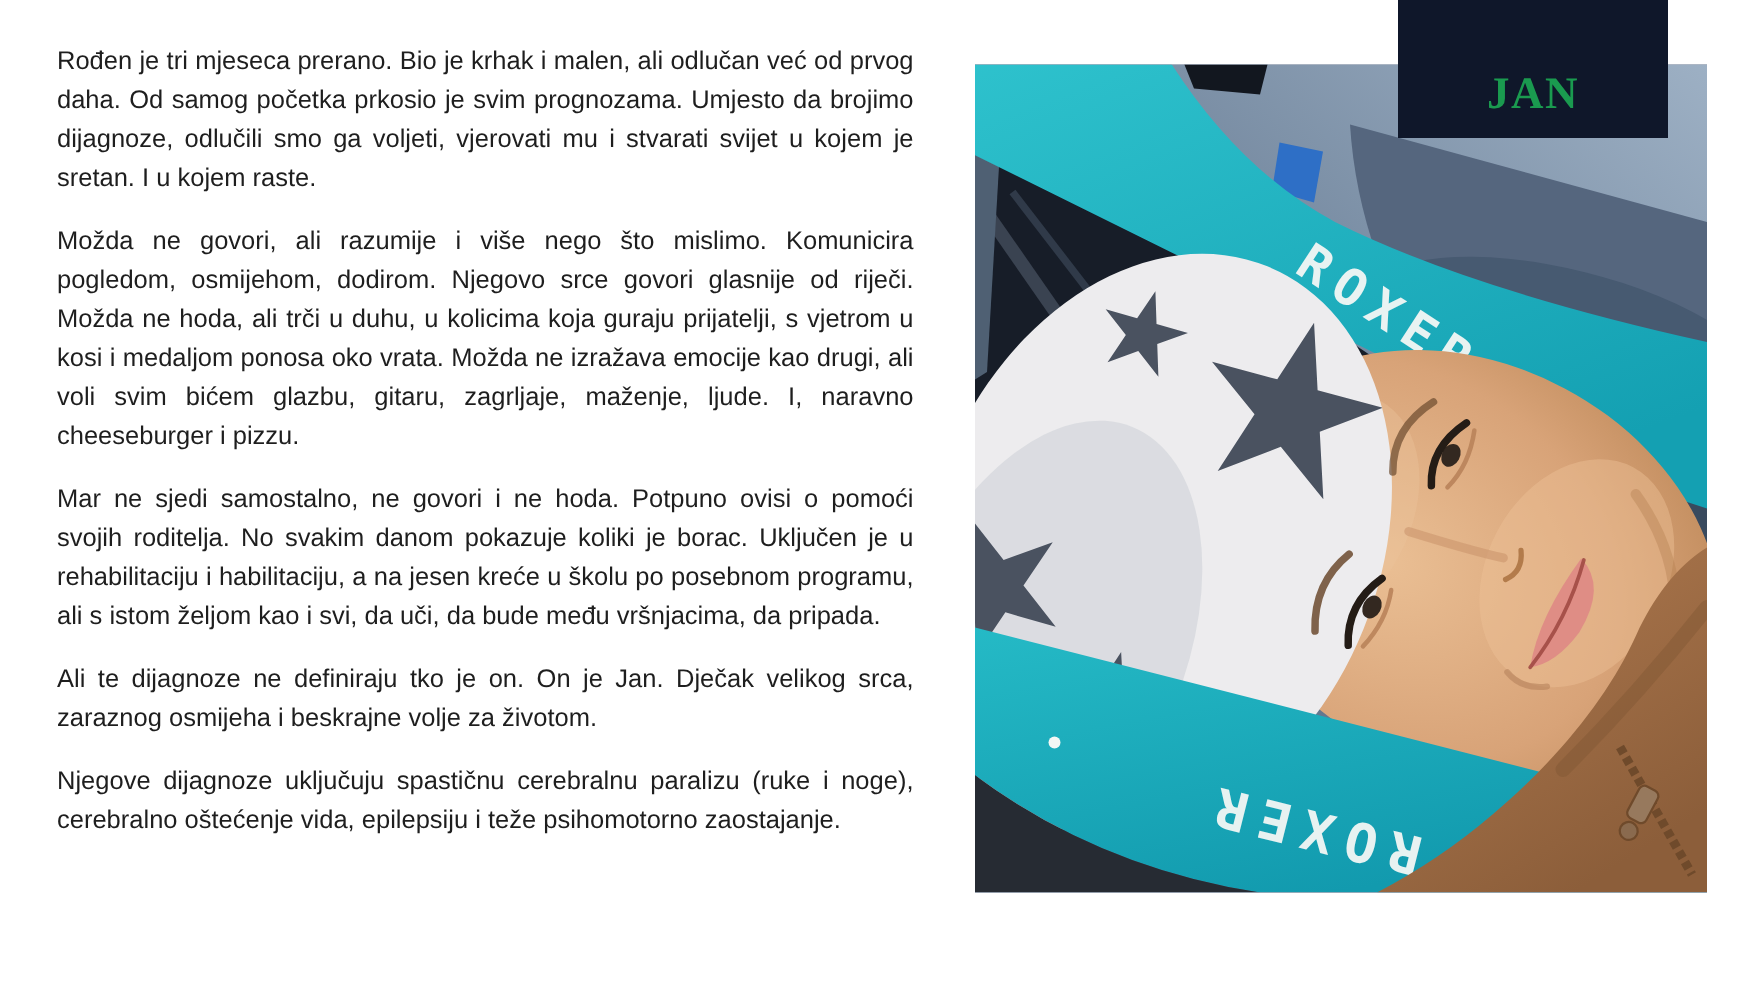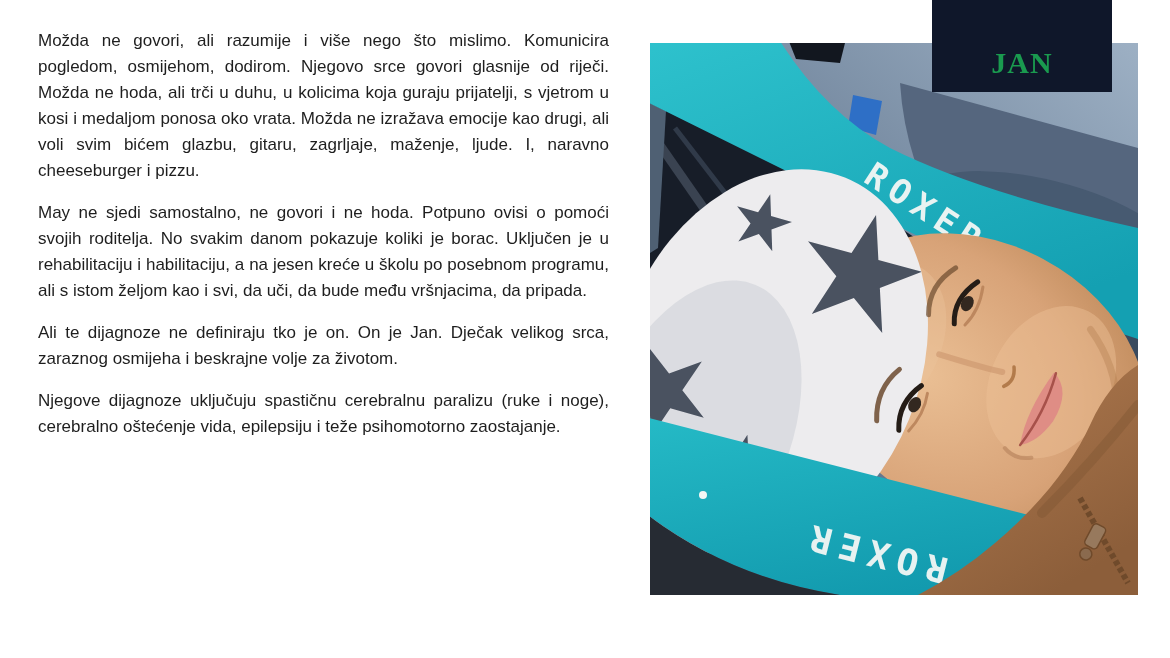--- a/index.html
+++ b/index.html
@@ -29,22 +29,23 @@
     font-family:"DejaVu Sans Mono", monospace; font-weight:bold;
     fill:#f3f7f5; opacity:0.95;
   }
 </style>
 </head>
 <body>
 
 <div class="page">
 
   <div class="text-col">
+    <p>Rođen je tri mjeseca prerano. Bio je krhak i malen, ali odlučan već od prvog daha. Od samog početka prkosio je svim prognozama. Umjesto da brojimo dijagnoze, odlučili smo ga voljeti, vjerovati mu i stvarati svijet u kojem je sretan. I u kojem raste.</p>
     <p>Možda ne govori, ali razumije i više nego što mislimo. Komunicira pogledom, osmijehom, dodirom. Njegovo srce govori glasnije od riječi. Možda ne hoda, ali trči u duhu, u kolicima koja guraju prijatelji, s vjetrom u kosi i medaljom ponosa oko vrata. Možda ne izražava emocije kao drugi, ali voli svim bićem glazbu, gitaru, zagrljaje, maženje, ljude. I, naravno cheeseburger i pizzu.</p>
-    <p>May ne sjedi samostalno, ne govori i ne hoda. Potpuno ovisi o pomoći svojih roditelja. No svakim danom pokazuje koliki je borac. Uključen je u rehabilitaciju i habilitaciju, a na jesen kreće u školu po posebnom programu, ali s istom željom kao i svi, da uči, da bude među vršnjacima, da pripada.</p>
+    <p>Mar ne sjedi samostalno, ne govori i ne hoda. Potpuno ovisi o pomoći svojih roditelja. No svakim danom pokazuje koliki je borac. Uključen je u rehabilitaciju i habilitaciju, a na jesen kreće u školu po posebnom programu, ali s istom željom kao i svi, da uči, da bude među vršnjacima, da pripada.</p>
     <p>Ali te dijagnoze ne definiraju tko je on. On je Jan. Dječak velikog srca, zaraznog osmijeha i beskrajne volje za životom.</p>
     <p>Njegove dijagnoze uključuju spastičnu cerebralnu paralizu (ruke i noge), cerebralno oštećenje vida, epilepsiju i teže psihomotorno zaostajanje.</p>
   </div>
 
   <div class="photo-frame">
     <svg width="488" height="552" viewBox="0 0 488 552" xmlns="http://www.w3.org/2000/svg">
       <defs>
         <linearGradient id="bgGrad" x1="1" y1="0" x2="0.2" y2="1">
           <stop offset="0" stop-color="#9db0c4"></stop>
           <stop offset="0.45" stop-color="#74889f"></stop>

